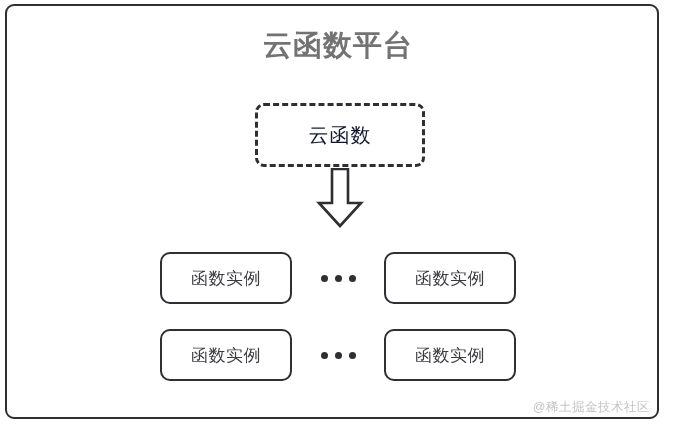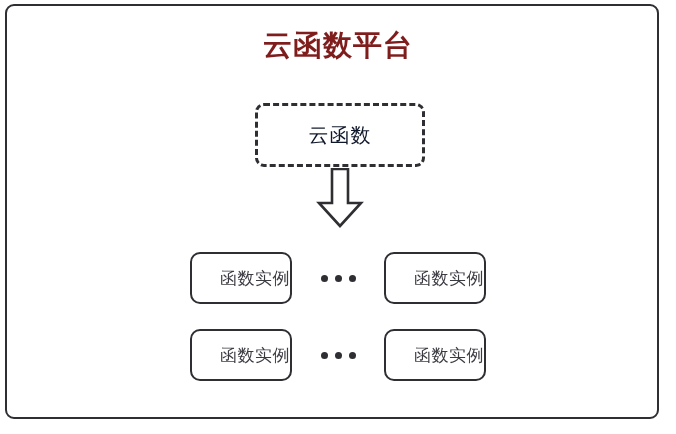--- a/index.html
+++ b/index.html
@@ -39,21 +39,21 @@
 
   
   .platform-title {
     position: absolute;
     left: 0;
     top: 26px;
     width: 676px;
     text-align: center;
     font-size: 29px;
     font-weight: bold;
-    color: #7f1d1d;
+    color: #737373;
     letter-spacing: 1px;
     line-height: 38px;
   }
 
   
   .func-box {
     position: absolute;
     left: 255px;
     top: 103px;
     width: 170px;
@@ -88,29 +88,29 @@
     width: 676px;
     height: 52px;
     display: flex;
     align-items: center;
     justify-content: center;
   }
   .inst-row.row-1 { top: 252px; }
   .inst-row.row-2 { top: 329px; }
 
   .inst-box {
-    width: 102px;
+    width: 132px;
     height: 52px;
     box-sizing: border-box;
     border: 2.5px solid #2e2e33;
     border-radius: 10px;
     background: #ffffff;
     display: flex;
     align-items: center;
-    justify-content: flex-end;
+    justify-content: center;
   }
   .inst-label {
     font-size: 17px;
     color: #3b3b42;
     letter-spacing: 0.5px;
   }
 
   .ellipsis-gap {
     width: 92px;
     height: 52px;
@@ -177,14 +177,15 @@
     <div class="ellipsis-gap">
       <span class="dot"></span>
       <span class="dot"></span>
       <span class="dot"></span>
     </div>
     <div class="inst-box">
       <span class="inst-label">函数实例</span>
     </div>
   </div>
 
+  <div class="watermark">@稀土掘金技术社区</div>
 
 </div>
 
 </body></html>

